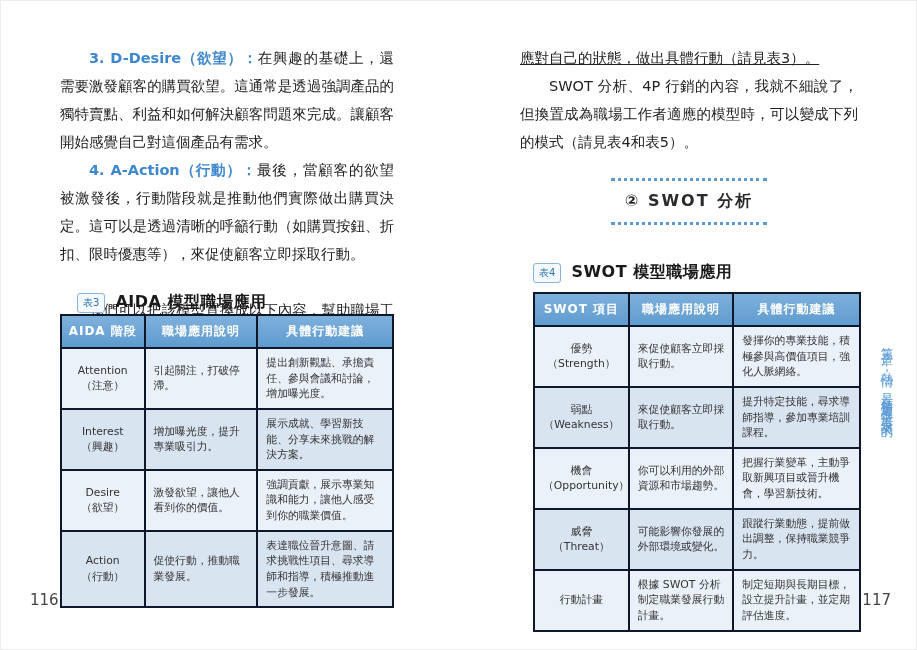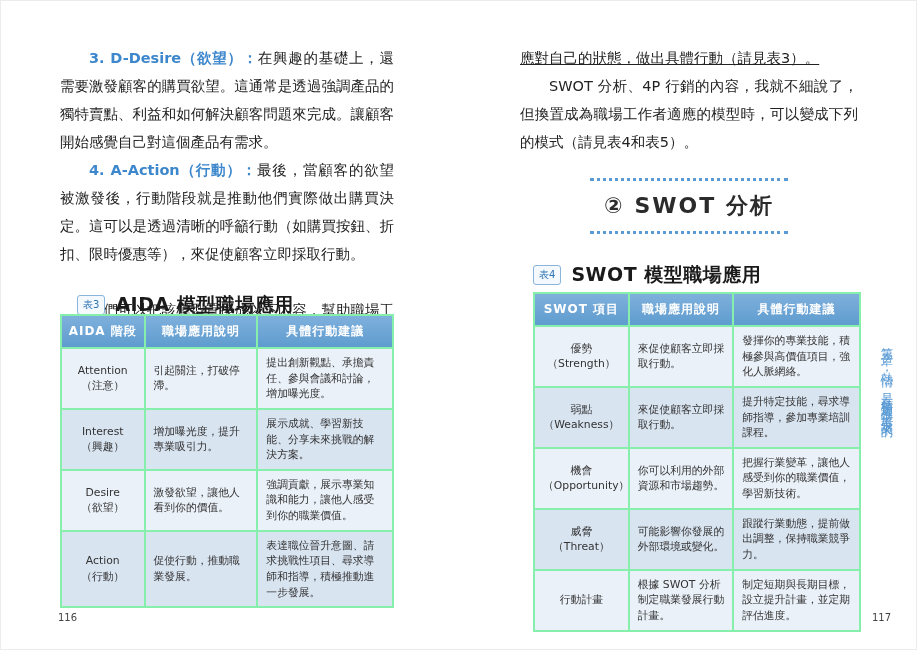--- a/index.html
+++ b/index.html
@@ -30,24 +30,24 @@
   }
   .caption.t3{top:292px;margin-left:17px;}
   .caption.t4{left:533px;top:262px;width:328px;}
   .tag{
     display:inline-block;
     border:1px solid #8ab4dc;border-radius:3px;
     color:#2e75b6;font-size:10px;line-height:16px;
     padding:1px 5px;background:#f4f9fd;
     white-space:nowrap;
   }
-  .cap-title{font-size:19px;font-weight:bold;color:#1a1a1a;letter-spacing:.5px;}
+  .cap-title{font-size:16px;font-weight:bold;color:#1a1a1a;letter-spacing:.5px;}
   table.model{
     border-collapse:separate;border-spacing:2px;
-    position:absolute;background:#86efac;
+    position:absolute;background:#0f172a;
     table-layout:fixed;
   }
   table.t3{left:60px;top:314px;width:334px;}
   table.t4{left:533px;top:292px;width:328px;}
   table.model th{
     background:linear-gradient(#7fb0dc,#5e9ccf);
     color:#ffffff;font-size:12px;font-weight:bold;
     padding:7px 4px;text-align:center;letter-spacing:1px;
   }
   table.model td{
@@ -66,28 +66,28 @@
   }
   .para.no-indent{text-indent:0;text-decoration:underline;}
   .section-heading-wrap{
     position:absolute;left:520px;top:178px;width:338px;text-align:center;
   }
   .section-heading{
     display:inline-block;
     border-top:3px dotted #5b9bd5;
     border-bottom:3px dotted #5b9bd5;
     padding:10px 14px;
-    font-size:22px;font-weight:bold;color:#2b2b2b;letter-spacing:2px;
+    font-size:16px;font-weight:bold;color:#2b2b2b;letter-spacing:2px;
   }
   .chapter-marker{
     position:absolute;right:24px;top:337px;
     writing-mode:vertical-rl;
     color:#5b9bd5;font-size:12.5px;letter-spacing:3px;line-height:1;
   }
-  .page-num{position:absolute;font-size:10px;color:#444;top:612px;margin-left:28px;}
+  .page-num{position:absolute;font-size:15px;color:#444;top:591px;}
   .page-num.left{left:30px;}
   .page-num.right{right:26px;}
 </style>
 </head>
 <body>
 
 <div class="spread">
 
   <div class="left-text">
     <p class="para"><span class="blue">3. D-Desire（欲望）：</span><span>在興趣的基礎上，還需要激發顧客的購買欲望。這通常是透過強調產品的獨特賣點、利益和如何解決顧客問題來完成。讓顧客開始感覺自己對這個產品有需求。</span></p>
@@ -180,21 +180,21 @@
       <tr class="r-dark">
         <td class="c1">弱點
 （Weakness）</td>
         <td>來促使顧客立即採取行動。</td>
         <td>提升特定技能，尋求導師指導，參加專業培訓課程。</td>
       </tr>
       <tr class="r-light">
         <td class="c1">機會
 （Opportunity）</td>
         <td>你可以利用的外部資源和市場趨勢。</td>
-        <td>把握行業變革，讓他人感受到你的職業價值，學習新技術。</td>
+        <td>把握行業變革，主動爭取新興項目或晉升機會，學習新技術。</td>
       </tr>
       <tr class="r-dark">
         <td class="c1">威脅
 （Threat）</td>
         <td>可能影響你發展的外部環境或變化。</td>
         <td>跟蹤行業動態，提前做出調整，保持職業競爭力。</td>
       </tr>
       <tr class="r-light">
         <td class="c1">行動計畫</td>
         <td>根據 SWOT 分析制定職業發展行動計畫。</td>

